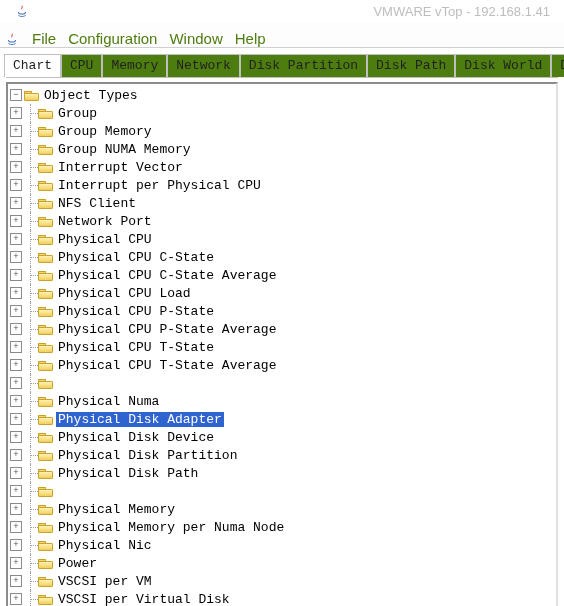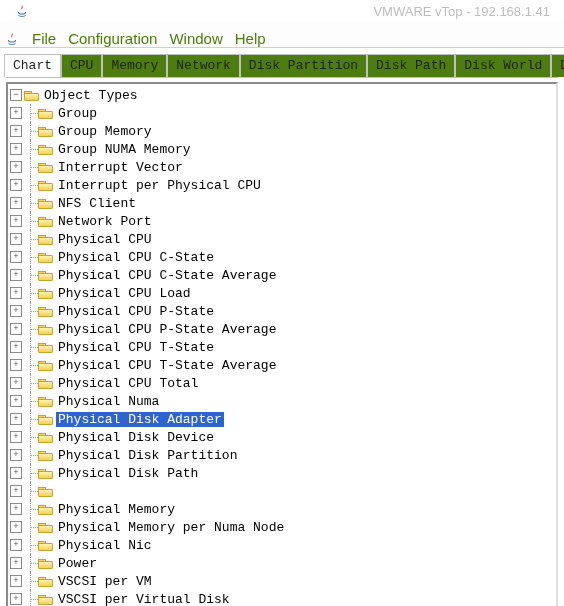--- a/index.html
+++ b/index.html
@@ -277,21 +277,20 @@
       <div class="item-row">
         <span class="expander">+</span>
         <span class="dots"></span>
         <span class="folder"></span>
         <span class="label">Physical CPU T-State Average</span>
       </div>
       <div class="item-row">
         <span class="expander">+</span>
         <span class="dots"></span>
         <span class="folder"></span>
-        <span class="label">Physical CPU Total</span>
       </div>
       <div class="item-row">
         <span class="expander">+</span>
         <span class="dots"></span>
         <span class="folder"></span>
         <span class="label">Physical Numa</span>
       </div>
       <div class="item-row">
         <span class="expander">+</span>
         <span class="dots"></span>

